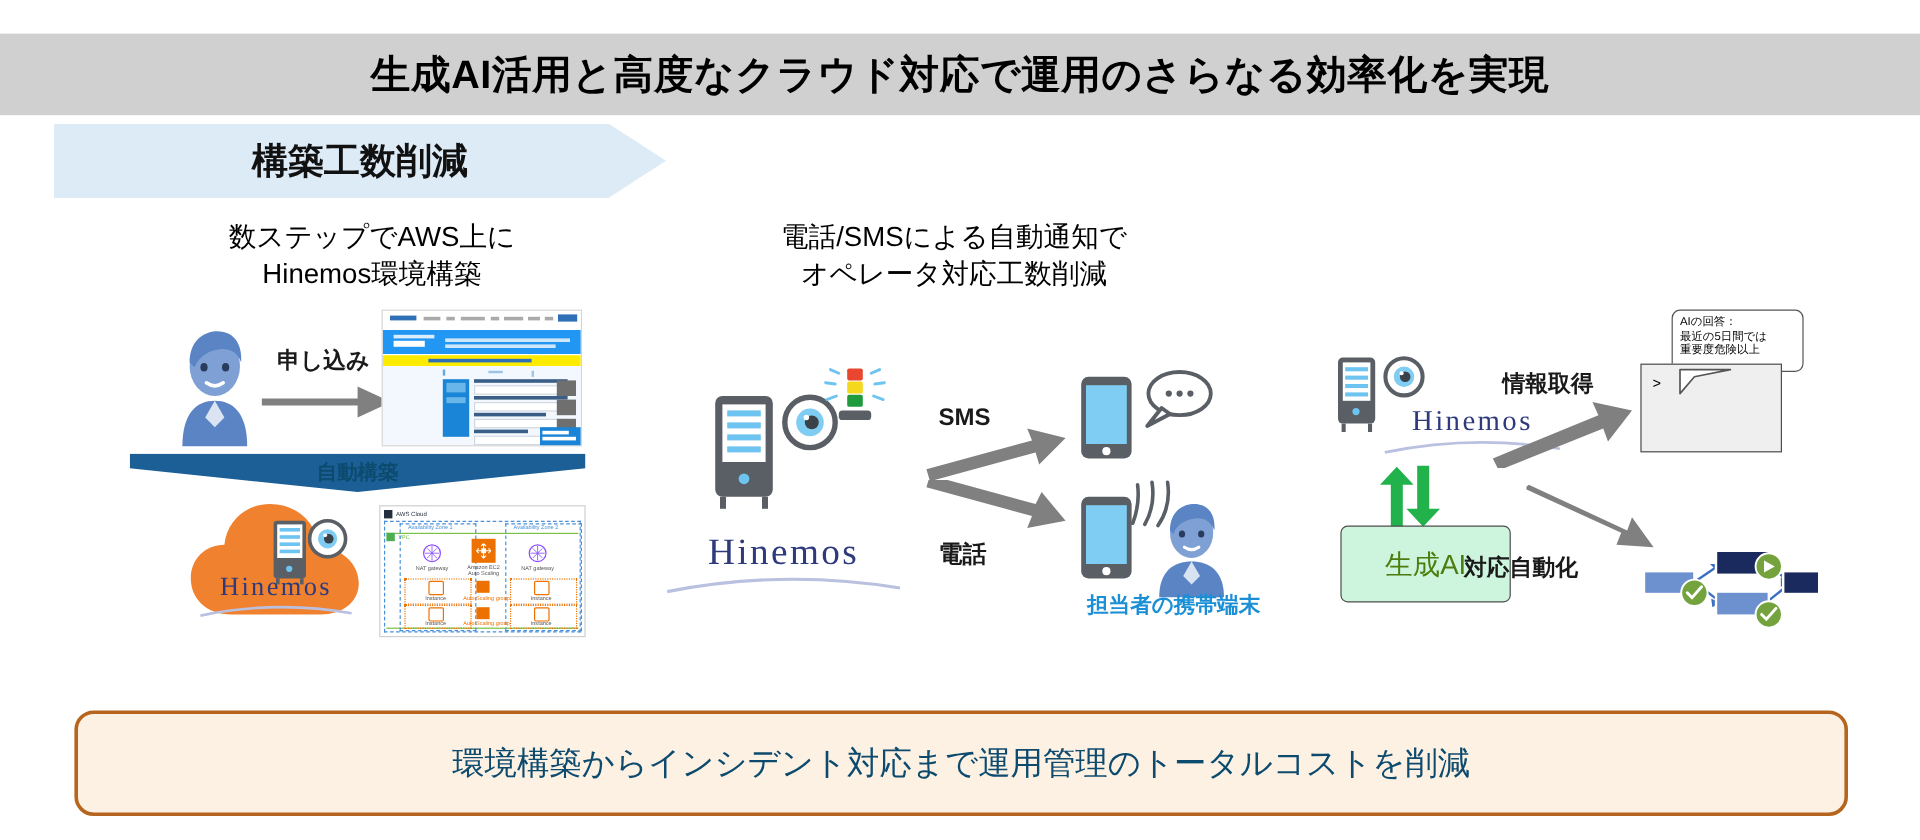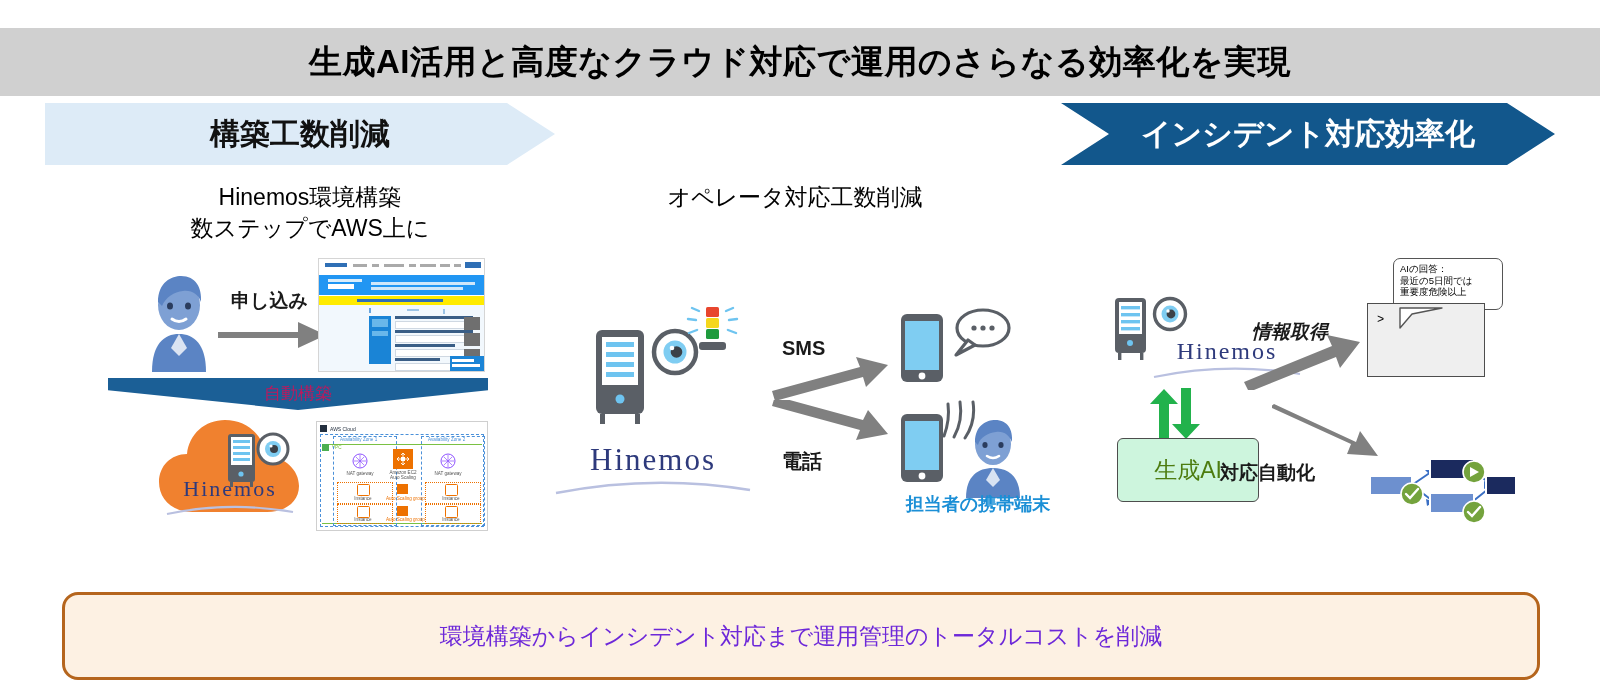--- a/index.html
+++ b/index.html
@@ -63,34 +63,34 @@
     color:#2e3a7c;letter-spacing:2px;font-weight:400;
   }
   
   #auto-build-band{position:absolute;left:108px;top:378px;width:380px;height:32px;}
   #auto-build-band .band-bg{
     position:absolute;inset:0;background:#1b5f96;
     clip-path:polygon(0 0, 100% 0, 100% 38%, 50% 100%, 0 38%);
   }
   #auto-build-band .band-label{
     position:absolute;left:0;right:0;top:4px;text-align:center;
-    font-size:17px;font-weight:normal;color:#be185d;z-index:2;white-space:nowrap;
+    font-size:17px;font-weight:bold;color:#0c4a6e;z-index:2;white-space:nowrap;
   }
   
   .mock{position:absolute;background:#ffffff;border:1px solid #d5d5d5;overflow:hidden;}
   
   .aws-box{position:absolute;background:#ffffff;border:1px solid #cfcfcf;overflow:hidden;
            font-size:4px;color:#555;}
   
   #summary-box{
     position:absolute;left:62px;top:592px;width:1472px;height:82px;
     background:#fdf1e3;border:3px solid #b5651d;border-radius:16px;
     display:flex;align-items:center;justify-content:center;
   }
-  #summary-box .summary-text{font-size:23px;color:#6d28d9;white-space:nowrap;}
+  #summary-box .summary-text{font-size:27px;color:#0c4a6e;white-space:nowrap;}
   
   #ai-bubble{
     position:absolute;left:1393px;top:258px;width:110px;height:52px;
     background:#ffffff;border:1.4px solid #555555;border-radius:7px;
     font-size:9.5px;color:#000;line-height:1.22;padding:4px 5px 0 6px;
     box-sizing:border-box;
   }
   #ai-bubble .bline{white-space:nowrap;}
   #terminal-box{
     position:absolute;left:1367px;top:303px;width:116px;height:72px;
@@ -111,31 +111,28 @@
 
 <div id="title-band">
   <div class="title-text">生成AI活用と高度なクラウド対応で運用のさらなる効率化を実現</div>
 </div>
 
 <div id="chevron-row">
   <div class="chev" id="chev-1">
     <div class="chev-bg"></div>
     <div class="chev-label">構築工数削減</div>
   </div>
-  <div class="chev" id="chev-3">
-    <div class="chev-bg"></div>
-    <div class="chev-label">インシデント対応効率化</div>
-  </div>
 </div>
 
 <div class="col-caption" id="caption-1">
+  <div>数ステップでAWS上に</div>
   <div>Hinemos環境構築</div>
-  <div>数ステップでAWS上に</div>
 </div>
 <div class="col-caption" id="caption-2">
+  <div>電話/SMSによる自動通知で</div>
   <div>オペレータ対応工数削減</div>
 </div>
 <div class="col-caption" id="caption-3">
 </div>
 
 <svg class="abs" style="left:140px;top:272px;" width="78" height="100" viewBox="0 0 78 100">
   <path d="M12 100 C12 72 24 62 39 62 C54 62 66 72 66 100 Z" fill="#5b84c4"></path>
   <path d="M39 62 L31 76 L39 84 L47 76 Z" fill="#f2f5fa" opacity="0.85"></path>
   <ellipse cx="39" cy="33" rx="21" ry="25" fill="#7ea0d4"></ellipse>
   <path d="M18 30 C18 10 32 4 41 4 C56 4 62 16 61 30 C58 22 52 18 43 19 C34 20 26 25 22 34 Z" fill="#5b84c4"></path>
@@ -378,21 +375,21 @@
 
 <svg class="abs" style="left:1145px;top:388px;" width="62" height="52" viewBox="0 0 62 52">
   <path d="M14 52 L14 16 L5 16 L19 1 L33 16 L24 16 L24 52 Z" fill="#22b24c"></path>
   <path d="M36 0 L36 36 L27 36 L41 51 L55 36 L46 36 L46 0 Z" fill="#22b24c"></path>
 </svg>
 
 <div id="genai-box">
   <div class="genai-label">生成AI</div>
 </div>
 
-<div class="lbl-bold abs" style="left:1252px;top:319px;font-style:italic;">情報取得</div>
+<div class="lbl-bold abs" style="left:1252px;top:307px;">情報取得</div>
 <svg class="abs" style="left:1242px;top:330px;" width="120" height="60" viewBox="0 0 120 60">
   <path d="M2 52 L90 16 L85 5 L118 12 L98 38 L94 27 L7 62 Z" fill="#808080"></path>
 </svg>
 
 <div class="lbl-bold abs" style="left:1220px;top:460px;font-family:Liberation Mono, monospace;">対応自動化</div>
 <svg class="abs" style="left:1272px;top:398px;" width="110" height="60" viewBox="0 0 110 60">
   <path d="M2 6 L84 44 L88 33 L106 58 L75 56 L79 46 L-2 9 Z" fill="#808080"></path>
 </svg>
 
 <div id="ai-bubble">

